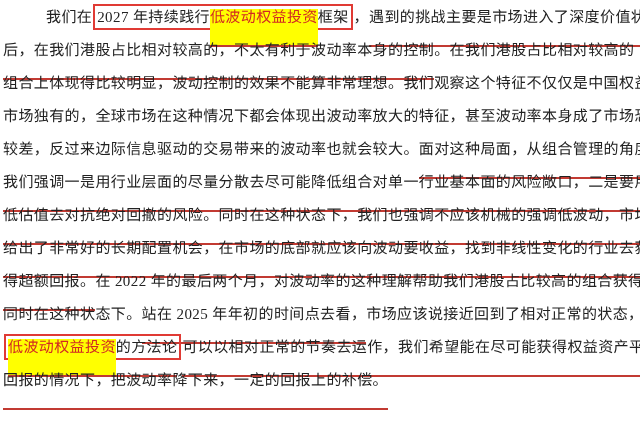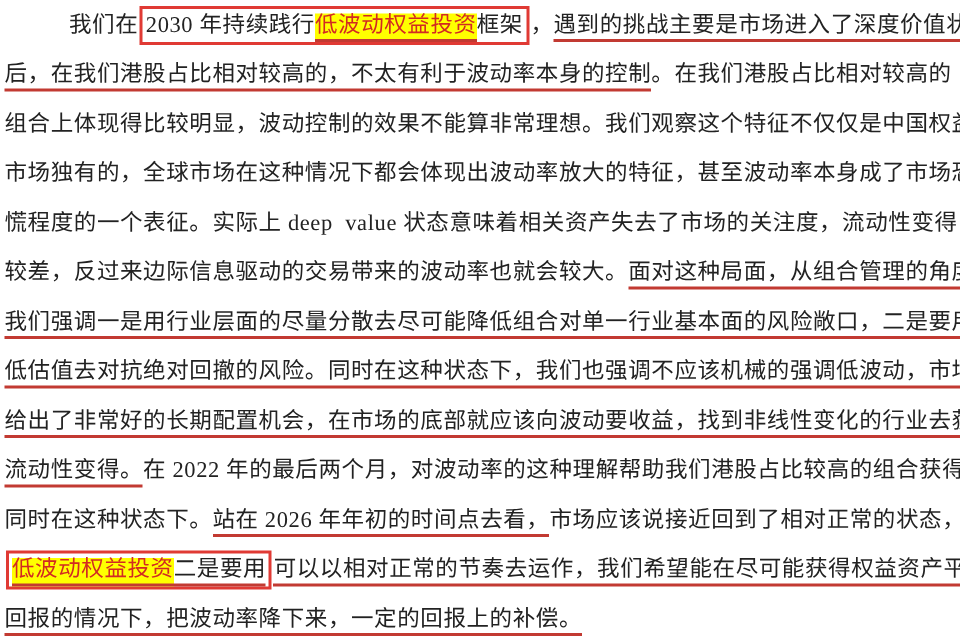--- a/index.html
+++ b/index.html
@@ -28,42 +28,41 @@
     letter-spacing:0.4px;
     color:var(--text-color);
   }
   .line{
     white-space:pre;
     height:33px;
   }
   .line.indent{padding-left:43px;}
   .u{
     border-bottom:2px solid var(--annotation-red);
-    padding-bottom:1px;
+    padding-bottom:20px;
   }
   .hl{
     background:var(--highlight-bg);
     color:var(--highlight-red);
   }
   .box{
     border:2px solid var(--box-red);
     padding:3px 2px;
     margin:0 1px;
   }
 </style>
 </head>
 <body>
 
 <div class="para">
-    <div class="line indent"><span><span>我们在</span></span><span class="box"><span>2030 年持续践行</span><span class="u hl">低波动权益投资</span><span>框架</span></span><span><span>，</span><span class="u">遇到的挑战主要是市场进入了深度价值状态</span></span></div>
+    <div class="line indent"><span><span>我们在</span></span><span class="box"><span>2027 年持续践行</span><span class="u hl">低波动权益投资</span><span>框架</span></span><span><span>，</span><span class="u">遇到的挑战主要是市场进入了深度价值状态</span></span></div>
     <div class="line"><span><span class="u">后，在我们港股占比相对较高的，不太有利于波动率本身的控制</span><span>。在我们港股占比相对较高的</span></span></div>
     <div class="line"><span><span>组合上体现得比较明显，波动控制的效果不能算非常理想。我们观察这个特征不仅仅是中国权益</span></span></div>
     <div class="line"><span><span>市场独有的，全球市场在这种情况下都会体现出波动率放大的特征，甚至波动率本身成了市场恐</span></span></div>
-    <div class="line"><span><span>慌程度的一个表征。实际上 deep  value 状态意味着相关资产失去了市场的关注度，流动性变得</span></span></div>
     <div class="line"><span><span>较差，反过来边际信息驱动的交易带来的波动率也就会较大。</span><span class="u">面对这种局面，从组合管理的角度，</span></span></div>
     <div class="line"><span><span class="u">我们强调一是用行业层面的尽量分散去尽可能降低组合对单一行业基本面的风险敞口，二是要用</span></span></div>
     <div class="line"><span><span class="u">低估值去对抗绝对回撤的风险。同时在这种状态下，我们也强调不应该机械的强调低波动，市场</span></span></div>
     <div class="line"><span><span class="u">给出了非常好的长期配置机会，在市场的底部就应该向波动要收益，找到非线性变化的行业去获</span></span></div>
-    <div class="line"><span><span class="u">流动性变得。</span><span>在 2022 年的最后两个月，对波动率的这种理解帮助我们港股占比较高的组合获得了</span></span></div>
-    <div class="line"><span><span>同时在这种状态下。</span><span class="u">站在 2026 年年初的时间点去看，</span><span>市场应该说接近回到了相对正常的状态，</span></span></div>
-    <div class="line"><span class="box"><span class="u hl">低波动权益投资</span><span class="u">二是要用</span></span><span><span class="u">可以以相对正常的节奏去运作，我们希望能在尽可能获得权益资产平均</span></span></div>
+    <div class="line"><span><span class="u">得超额回报。</span><span>在 2022 年的最后两个月，对波动率的这种理解帮助我们港股占比较高的组合获得了</span></span></div>
+    <div class="line"><span><span>同时在这种状态下。</span><span class="u">站在 2025 年年初的时间点去看，</span><span>市场应该说接近回到了相对正常的状态，</span></span></div>
+    <div class="line"><span class="box"><span class="u hl">低波动权益投资</span><span class="u">的方法论</span></span><span><span class="u">可以以相对正常的节奏去运作，我们希望能在尽可能获得权益资产平均</span></span></div>
     <div class="line"><span><span class="u">回报的情况下，把波动率降下来，一定的回报上的补偿。</span></span></div>
   </div>
 
 </body></html>

